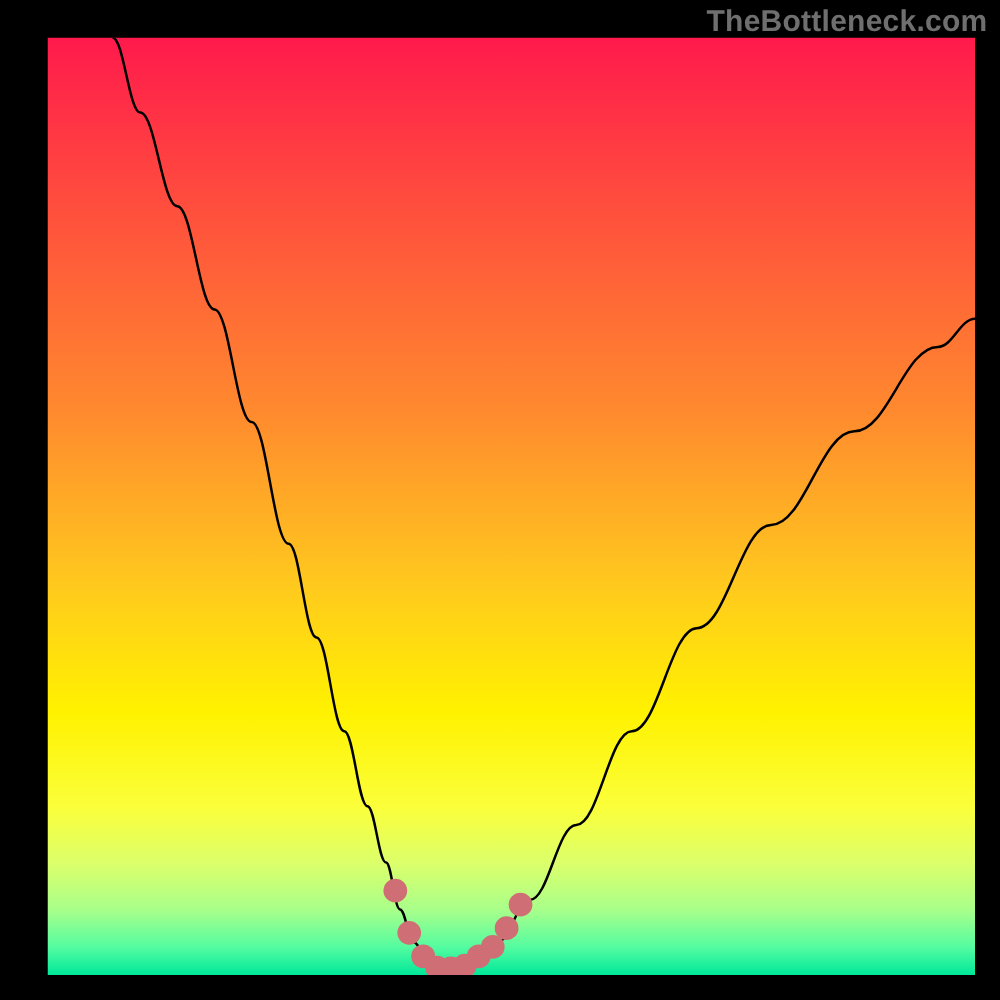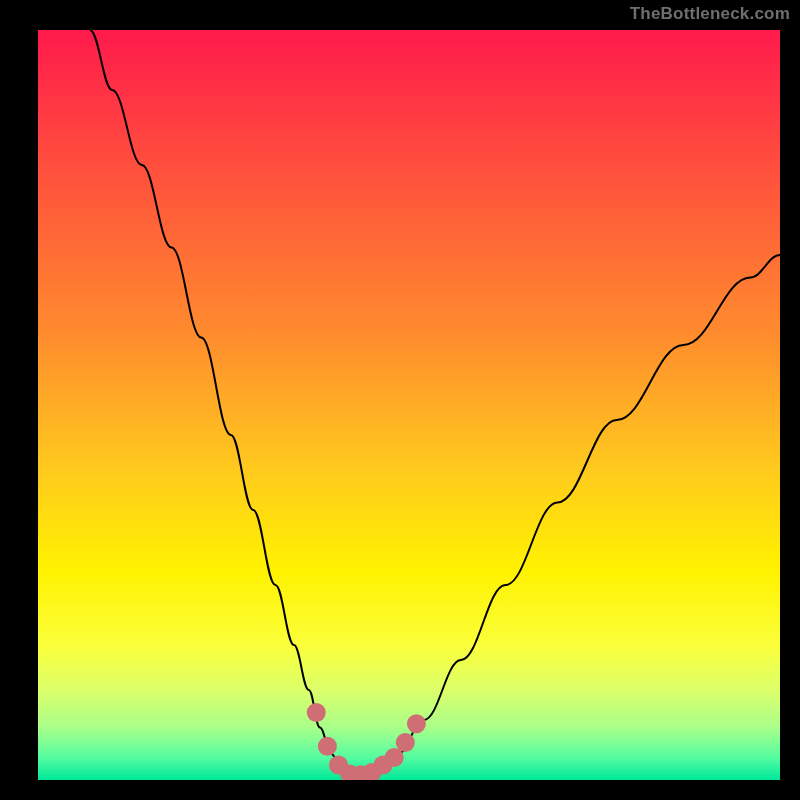--- a/index.html
+++ b/index.html
@@ -17,21 +17,21 @@
     top: 0;
     width: 800px;
     height: 800px;
     background: #000;
   }
   .watermark {
     position: absolute;
     top: 4px;
     right: 10px;
     color: #6f6f6f;
-    font-size: 17px;
+    font-size: 24px;
     font-weight: 600;
     letter-spacing: 0.2px;
     z-index: 50;
   }
   .plot {
     position: absolute;
     left: 38px;
     top: 30px;
     width: 742px;
     height: 750px;

